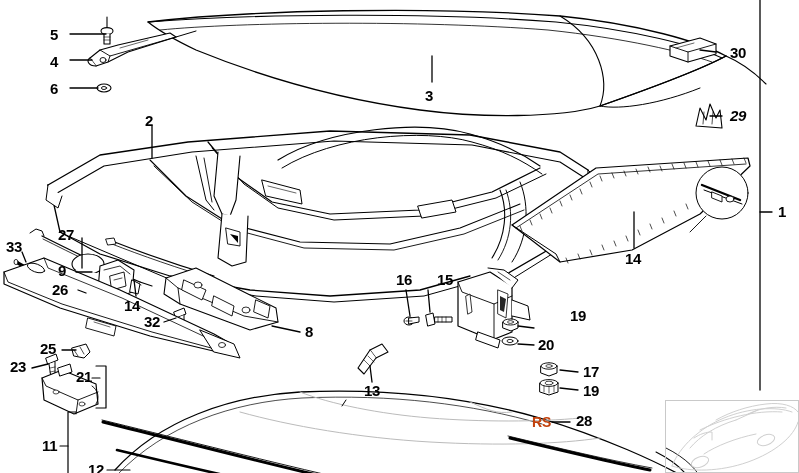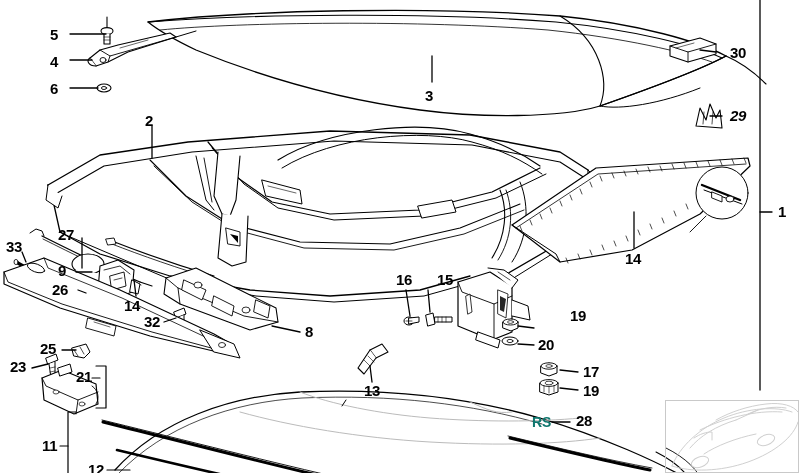--- a/index.html
+++ b/index.html
@@ -28,21 +28,21 @@
     color: #000000;
     line-height: 1;
     white-space: nowrap;
     letter-spacing: -0.3px;
   }
   .rs-label {
     position: absolute;
     font-family: "Liberation Sans", sans-serif;
     font-weight: bold;
     font-size: 14px;
-    color: #0f766e;
+    color: #c2410c;
     white-space: nowrap;
   }
   .thumb-box {
     position: absolute;
     border: 1px solid #c9c9c9;
     box-sizing: border-box;
   }
 </style>
 </head>
 <body>

